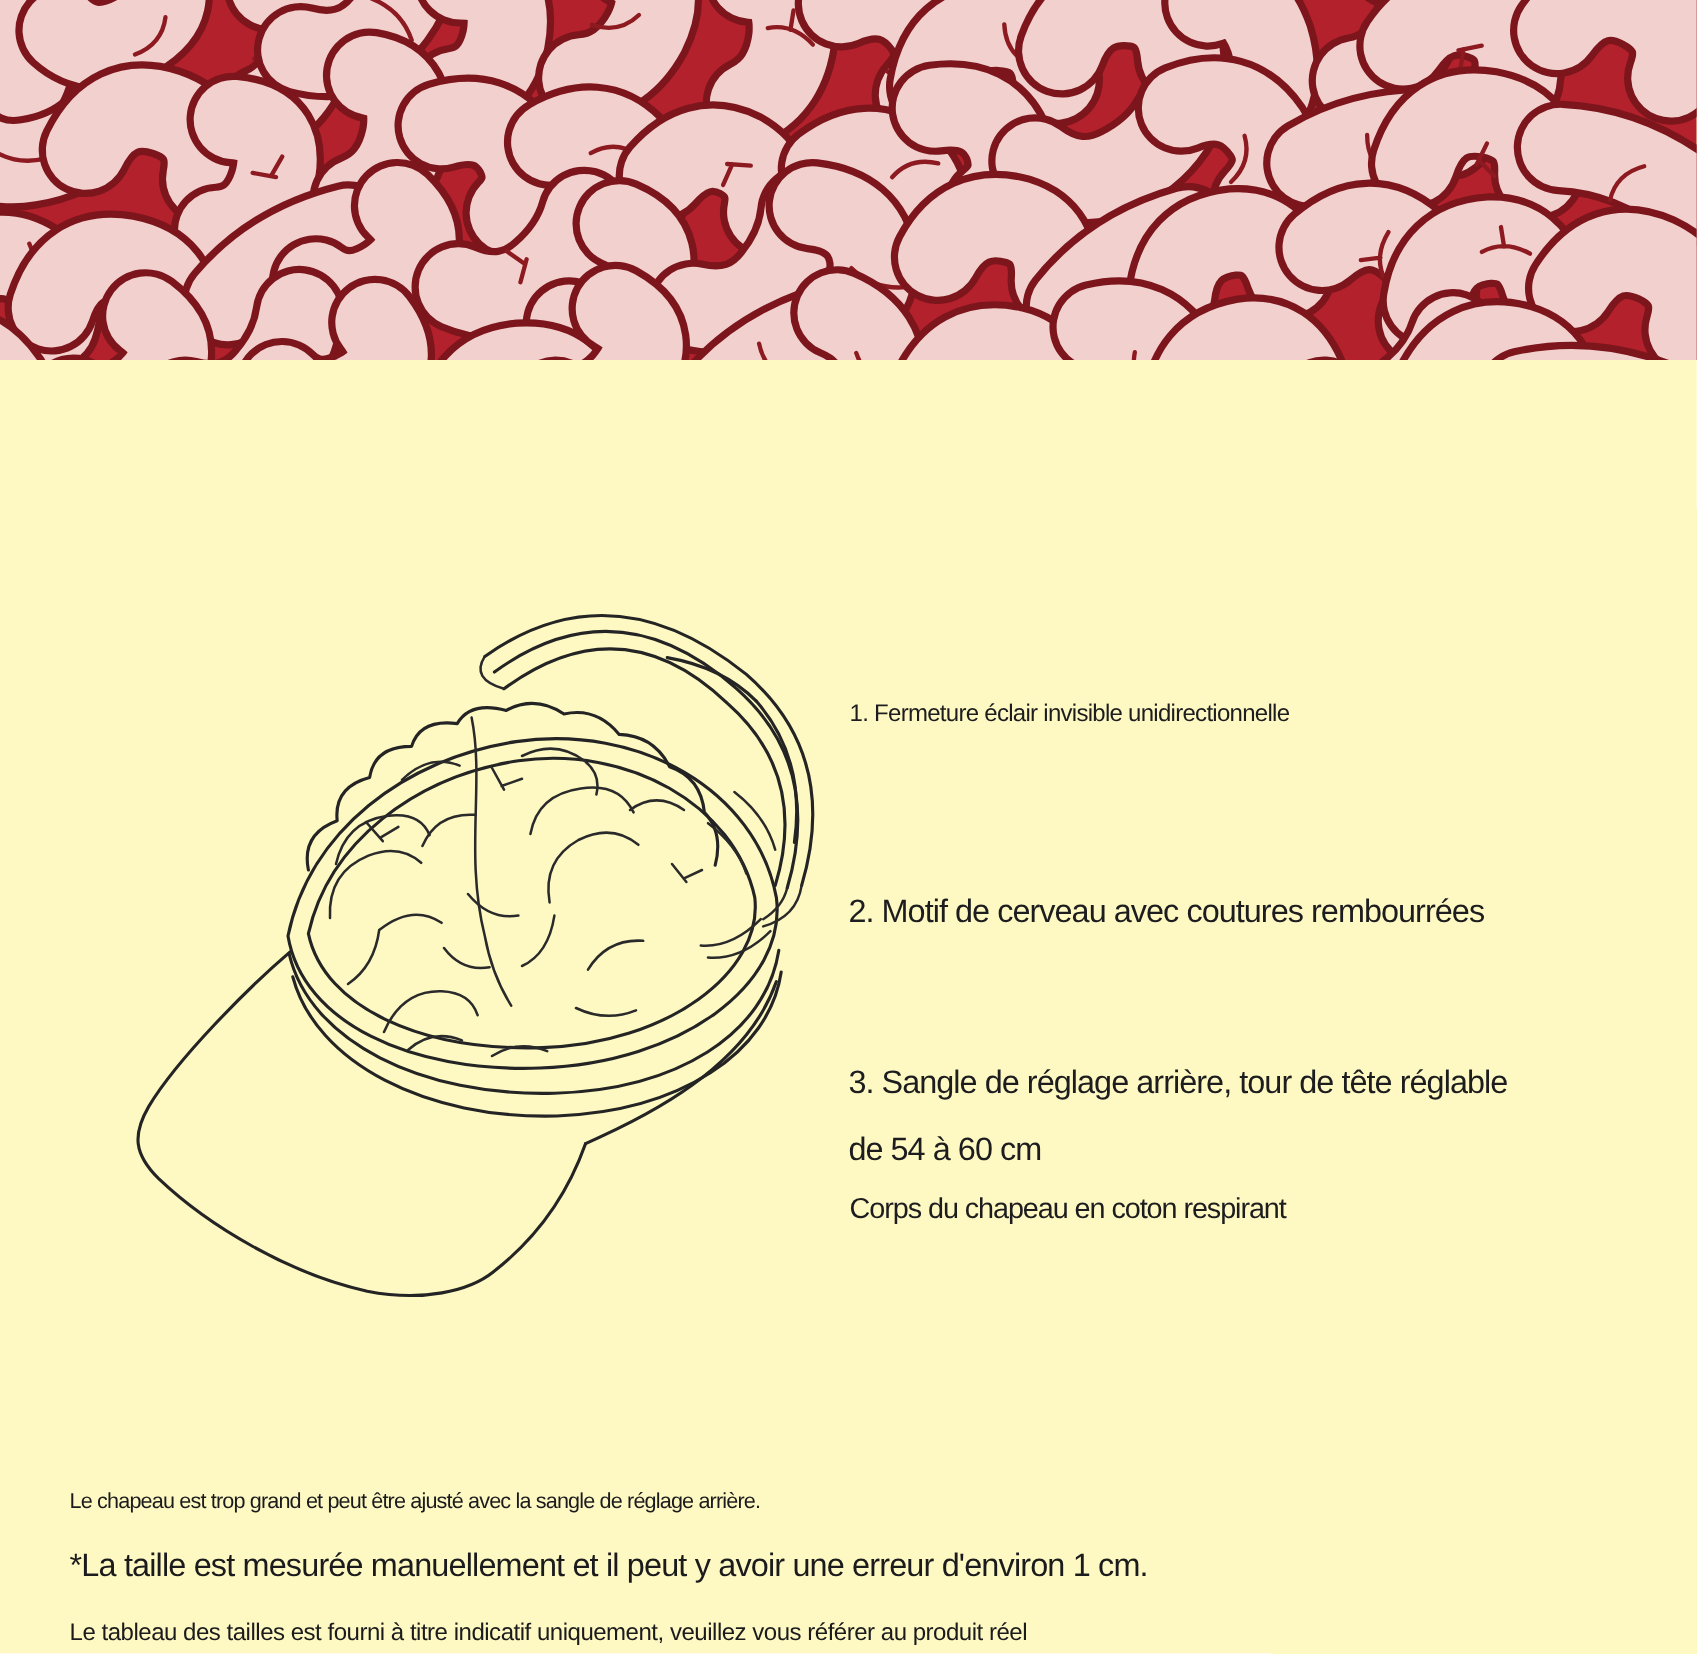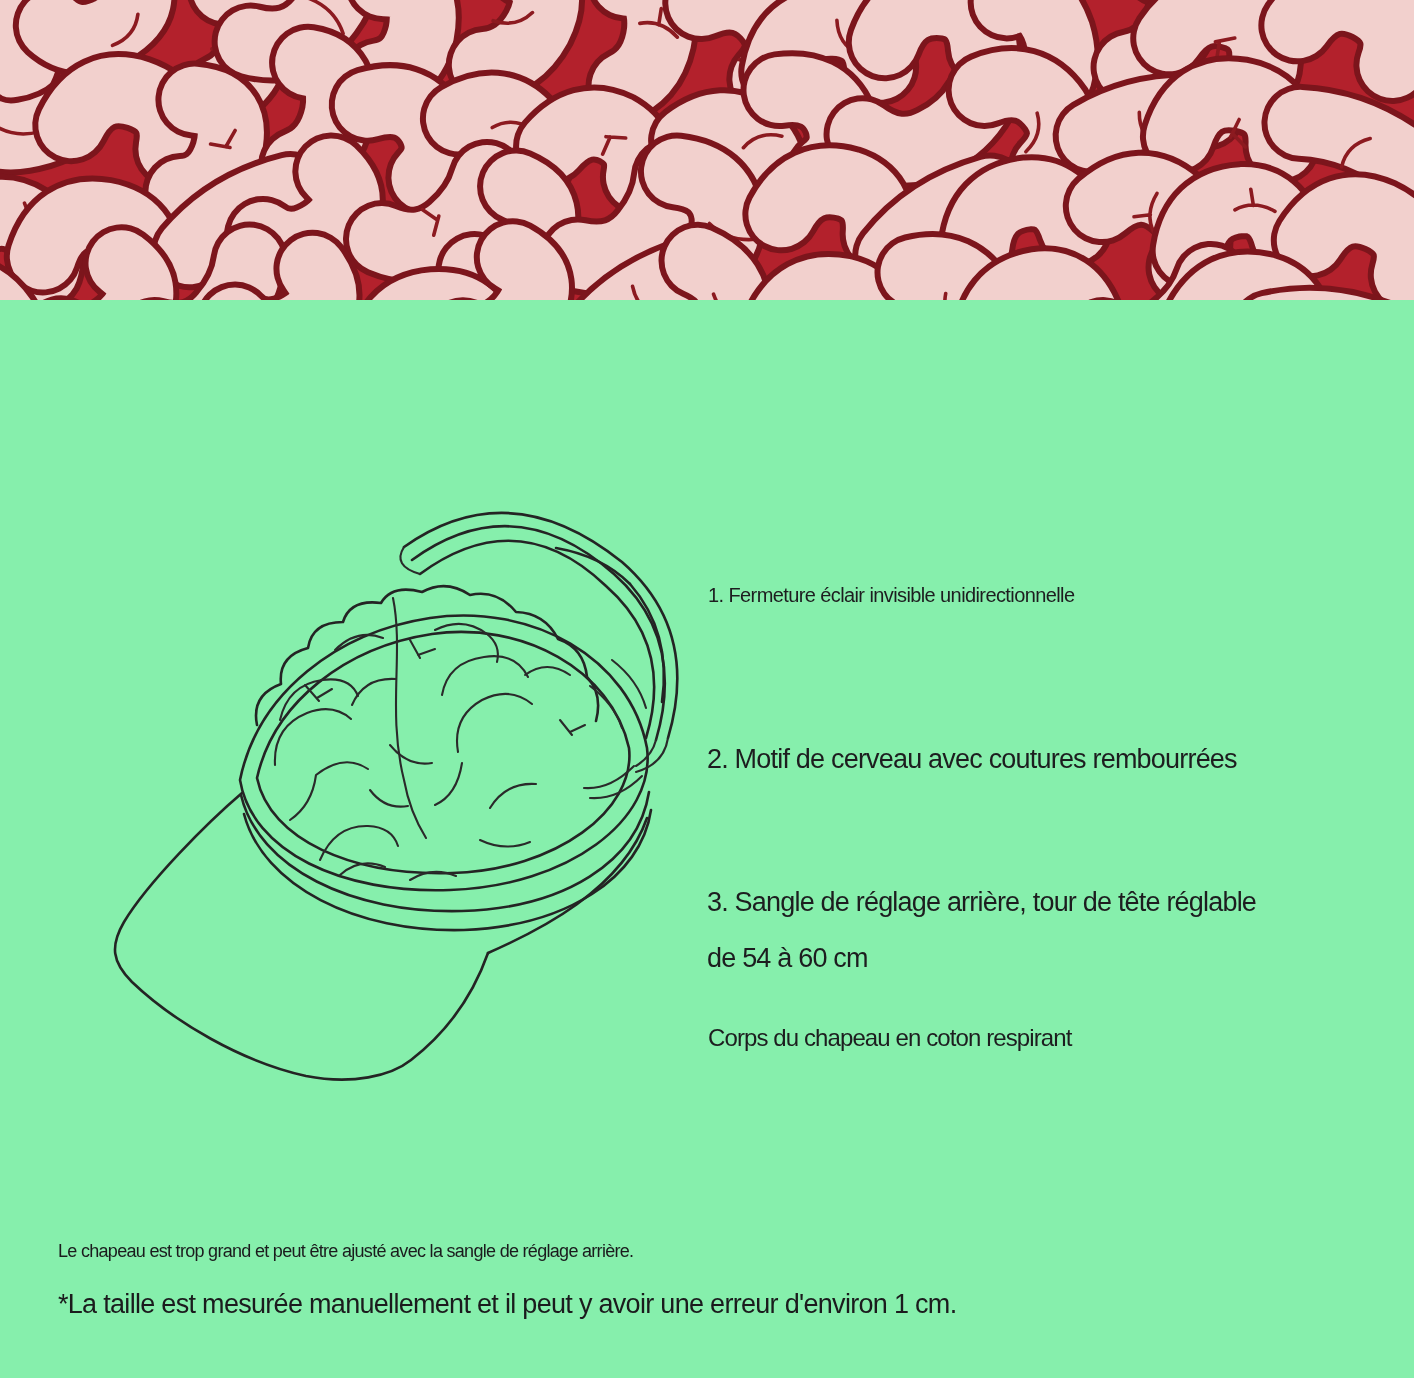--- a/index.html
+++ b/index.html
@@ -1,32 +1,32 @@
 <!DOCTYPE html>
 <html><head>
 <meta charset="utf-8">
 <style>
   html,body{margin:0;padding:0;background:#fff;}
-  #page{position:relative;width:1414px;height:1378px;background:#86efac;overflow:hidden;
+  #page{position:relative;width:1414px;height:1378px;background:#fef9c3;overflow:hidden;
         font-family:"Liberation Sans","DejaVu Sans",sans-serif;color:#1d1d1f;}
   
   #banner{position:absolute;left:0;top:0;width:1414px;height:300px;display:block;}
   .wO{stroke:#7c151c;stroke-width:78;fill:none;stroke-linecap:round;stroke-linejoin:round;}
   .wI{stroke:#f2d0cd;stroke-width:66;fill:none;stroke-linecap:round;stroke-linejoin:round;}
   .wC{stroke:#8c1a20;stroke-width:3.6;fill:none;stroke-linecap:round;stroke-linejoin:round;}
   
   #hat{position:absolute;left:90px;top:490px;width:620px;height:620px;}
   .ln{stroke:#242424;stroke-width:2.6;fill:none;stroke-linecap:round;stroke-linejoin:round;}
   .ln-thin{stroke:#2a2a2a;stroke-width:2.1;fill:none;stroke-linecap:round;stroke-linejoin:round;}
   
   .ann{position:absolute;white-space:pre-line;}
   #ann-1{left:708px;top:584px;font-size:20px;letter-spacing:-0.6px;}
   #ann-2{left:707px;top:744px;font-size:27px;letter-spacing:-0.8px;}
   #ann-3{left:707px;top:874px;font-size:27px;letter-spacing:-0.8px;line-height:56px;max-width:700px;}
-  #feat-1{left:708px;top:1024px;font-size:24px;letter-spacing:-0.9px;}
+  #feat-1{left:708px;top:994px;font-size:24px;letter-spacing:-0.9px;}
   #feat-2{left:713px;top:1112px;font-size:24px;letter-spacing:-1.1px;}
   
   .foot{position:absolute;left:58px;color:#1b1b1d;}
   #foot-1{top:1241px;font-size:18px;letter-spacing:-0.7px;}
   #foot-2{top:1289px;font-size:27px;letter-spacing:-0.7px;}
   #foot-3{top:1350px;font-size:20px;letter-spacing:-0.4px;}
 </style>
 </head>
 <body>
 
@@ -236,14 +236,15 @@
   </svg>
 
   <div id="ann-1" class="ann">1. Fermeture éclair invisible unidirectionnelle</div>
   <div id="ann-2" class="ann">2. Motif de cerveau avec coutures rembourrées</div>
   <div id="ann-3" class="ann">3. Sangle de réglage arrière, tour de tête réglable
 de 54 à 60 cm</div>
   <div id="feat-1" class="ann">Corps du chapeau en coton respirant</div>
 
   <div id="foot-1" class="foot">Le chapeau est trop grand et peut être ajusté avec la sangle de réglage arrière.</div>
   <div id="foot-2" class="foot">*La taille est mesurée manuellement et il peut y avoir une erreur d'environ 1 cm.</div>
+  <div id="foot-3" class="foot">Le tableau des tailles est fourni à titre indicatif uniquement, veuillez vous référer au produit réel</div>
 
 </div>
 
 </body></html>

